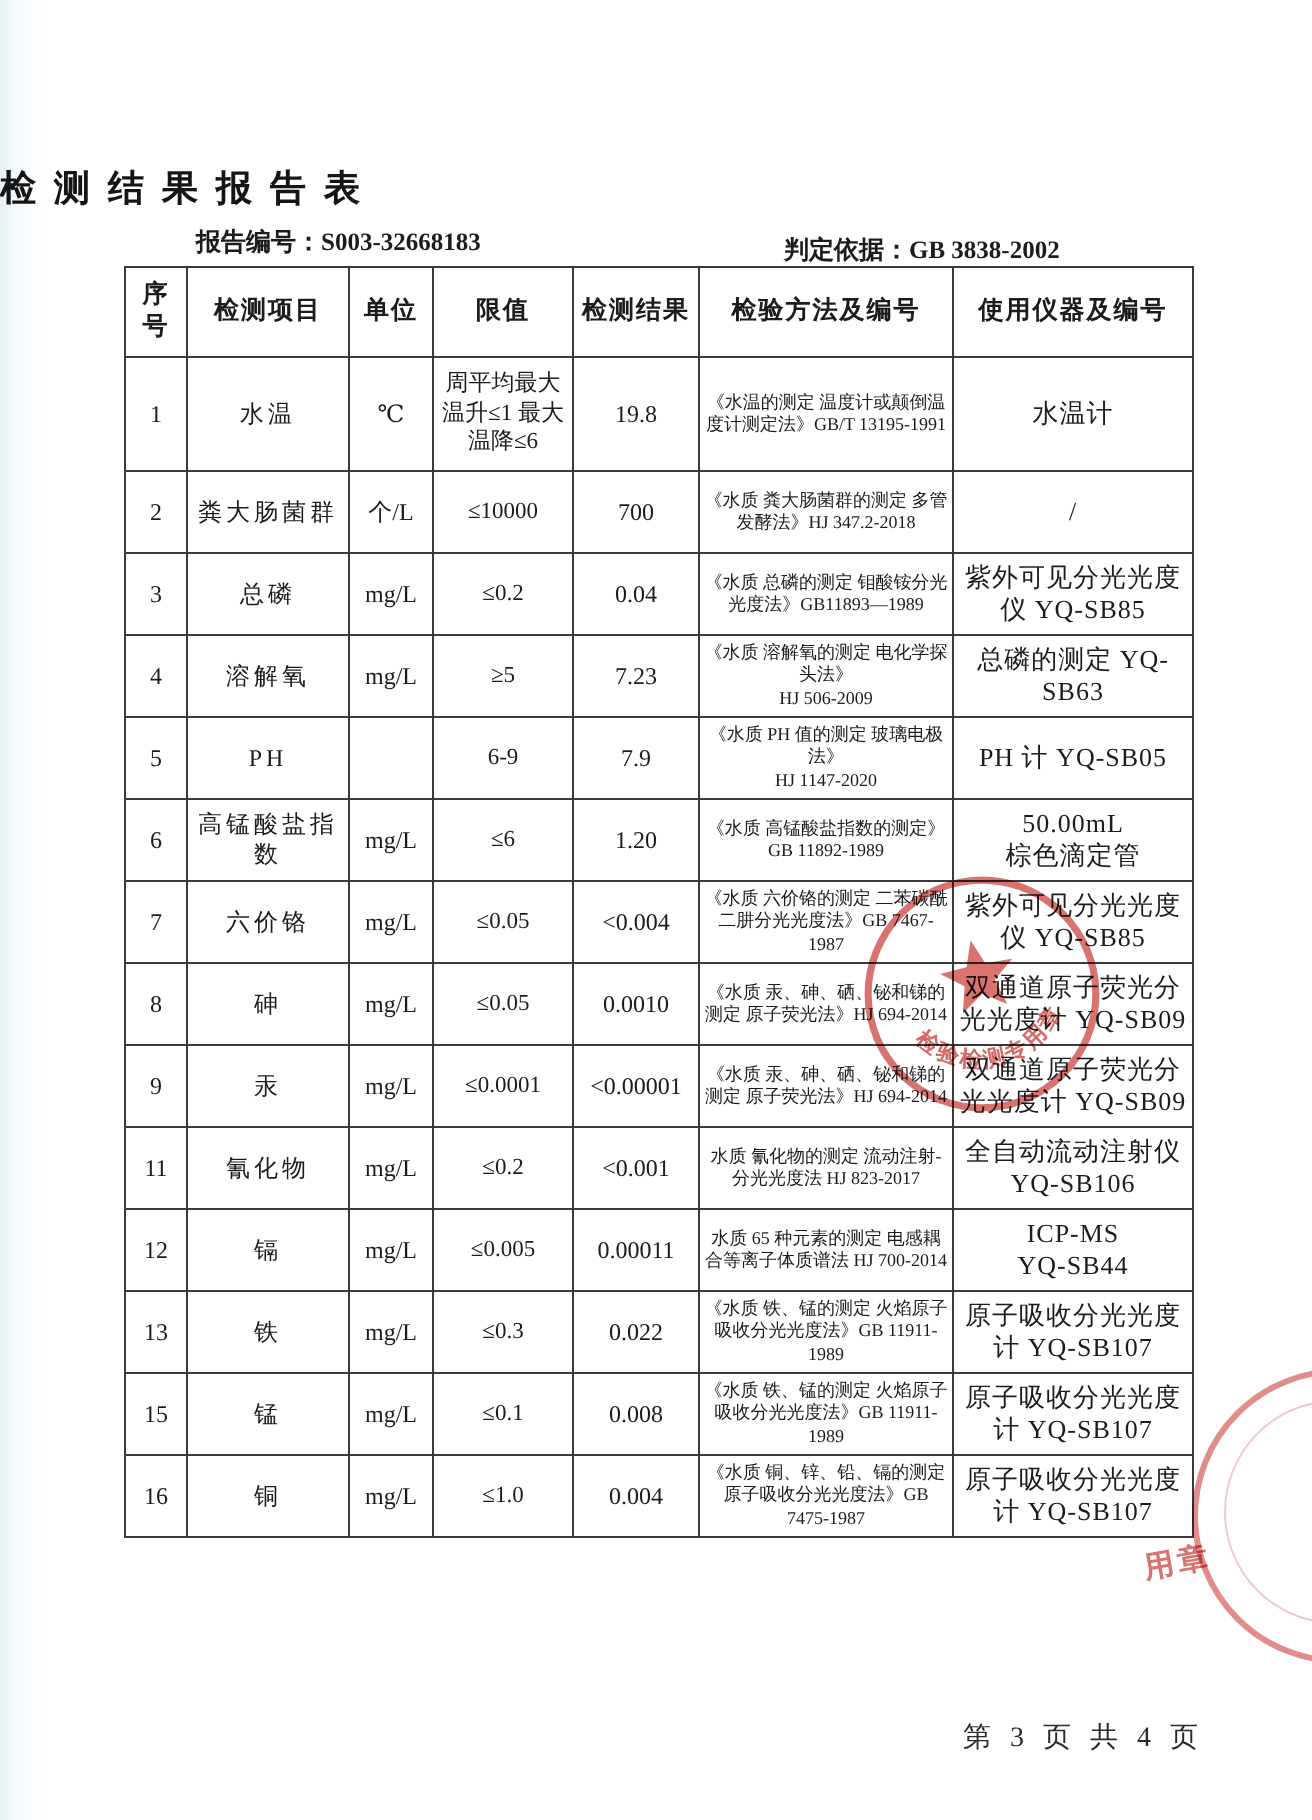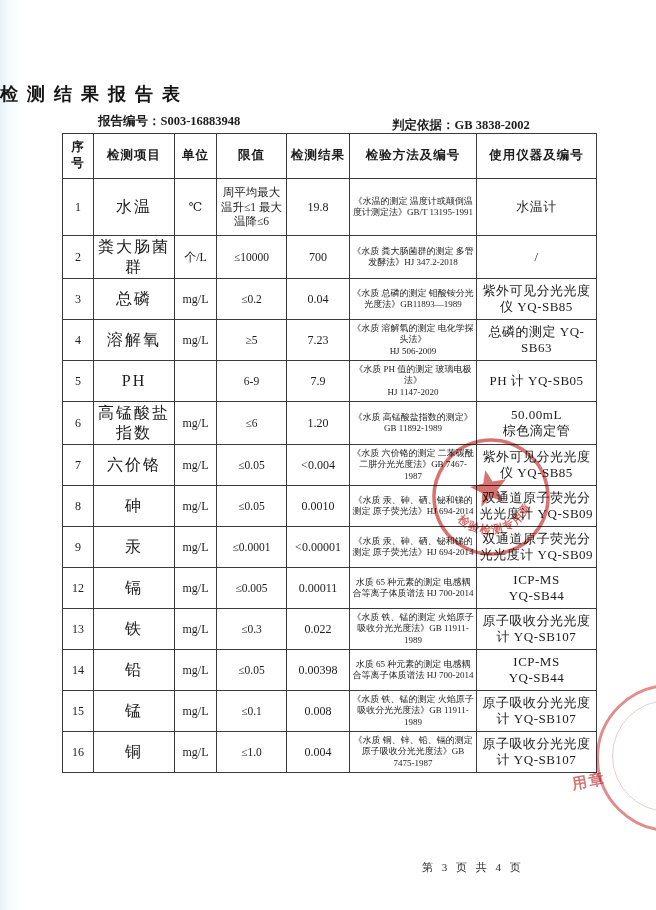--- a/index.html
+++ b/index.html
@@ -43,33 +43,34 @@
     padding: 1px 2px;
     white-space: pre-line;
     word-break: break-word;
     line-height: 1.25;
   }
   table.report thead tr { height: 45px; }
   table.report tbody tr { height: 41px; }
   table.report tbody tr:first-child { height: 57px; }
   table.report th { font-size: 12.5px; font-weight: bold; letter-spacing: 1px; }
   td.c-index  { font-size: 12px; }
-  td.c-item   { font-size: 16px; letter-spacing: 2px; }
+  td.c-item   { font-size: 12px; letter-spacing: 2px; }
   td.c-unit   { font-size: 12px; }
   td.c-limit  { font-size: 11.5px; }
   td.c-result { font-size: 12px; margin-top: 20px; }
   td.c-method { font-size: 9px;  line-height: 1.35; }
   td.c-instr  { font-size: 13px; letter-spacing: 0.5px; }
 
   .page-footer {
     position: absolute;
-    top: 860px; left: 422px; width: 170px;
-    font-size: 11px;
+    top: 860px; left: 432px; width: 170px;
+    font-size: 14px;
     letter-spacing: 3px;
     color: #2b2b2b;
+    text-align: right;
   }
 
   .seal-center {
     position: absolute;
     left: 430px; top: 436px;
     width: 122px; height: 122px;
     mix-blend-mode: multiply;
     opacity: 0.85;
     transform: rotate(-12deg);
     pointer-events: none;
@@ -105,21 +106,21 @@
   }
 </style>
 </head>
 <body>
 
 <div class="page"></div>
 
 <div class="doc-title">检测结果报告表</div>
 
 <div class="meta-row">
-  <div class="meta-report"><span>报告编号：</span><span>S003-16883948</span></div>
+  <div class="meta-report"><span>报告编号：</span><span>S003-32668183</span></div>
   <div class="meta-basis"><span>判定依据：</span><span>GB 3838-2002</span></div>
 </div>
 
 <table class="report">
   <colgroup>
       <col style="width: 31px;">
       <col style="width: 81px;">
       <col style="width: 42px;">
       <col style="width: 70px;">
       <col style="width: 63px;">
@@ -217,47 +218,46 @@
       <tr>
         <td class="c-index">9</td>
         <td class="c-item">汞</td>
         <td class="c-unit">mg/L</td>
         <td class="c-limit">≤0.0001</td>
         <td class="c-result">&lt;0.00001</td>
         <td class="c-method">《水质 汞、砷、硒、铋和锑的测定 原子荧光法》HJ 694-2014</td>
         <td class="c-instr">双通道原子荧光分光光度计 YQ-SB09</td>
       </tr>
       <tr>
+        <td class="c-index">11</td>
+        <td class="c-item">氰化物</td>
+        <td class="c-unit">mg/L</td>
+        <td class="c-limit">≤0.2</td>
+        <td class="c-result">&lt;0.001</td>
+        <td class="c-method">水质 氰化物的测定 流动注射-分光光度法 HJ 823-2017</td>
+        <td class="c-instr">全自动流动注射仪 YQ-SB106</td>
+      </tr>
+      <tr>
         <td class="c-index">12</td>
         <td class="c-item">镉</td>
         <td class="c-unit">mg/L</td>
         <td class="c-limit">≤0.005</td>
         <td class="c-result">0.00011</td>
         <td class="c-method">水质 65 种元素的测定 电感耦合等离子体质谱法 HJ 700-2014</td>
         <td class="c-instr">ICP-MS
 YQ-SB44</td>
       </tr>
       <tr>
         <td class="c-index">13</td>
         <td class="c-item">铁</td>
         <td class="c-unit">mg/L</td>
         <td class="c-limit">≤0.3</td>
         <td class="c-result">0.022</td>
         <td class="c-method">《水质 铁、锰的测定 火焰原子吸收分光光度法》GB 11911-1989</td>
         <td class="c-instr">原子吸收分光光度计 YQ-SB107</td>
-      </tr>
-      <tr>
-        <td class="c-index">14</td>
-        <td class="c-item">铅</td>
-        <td class="c-unit">mg/L</td>
-        <td class="c-limit">≤0.05</td>
-        <td class="c-result">0.00398</td>
-        <td class="c-method">水质 65 种元素的测定 电感耦合等离子体质谱法 HJ 700-2014</td>
-        <td class="c-instr">ICP-MS
-YQ-SB44</td>
       </tr>
       <tr>
         <td class="c-index">15</td>
         <td class="c-item">锰</td>
         <td class="c-unit">mg/L</td>
         <td class="c-limit">≤0.1</td>
         <td class="c-result">0.008</td>
         <td class="c-method">《水质 铁、锰的测定 火焰原子吸收分光光度法》GB 11911-1989</td>
         <td class="c-instr">原子吸收分光光度计 YQ-SB107</td>
       </tr>

